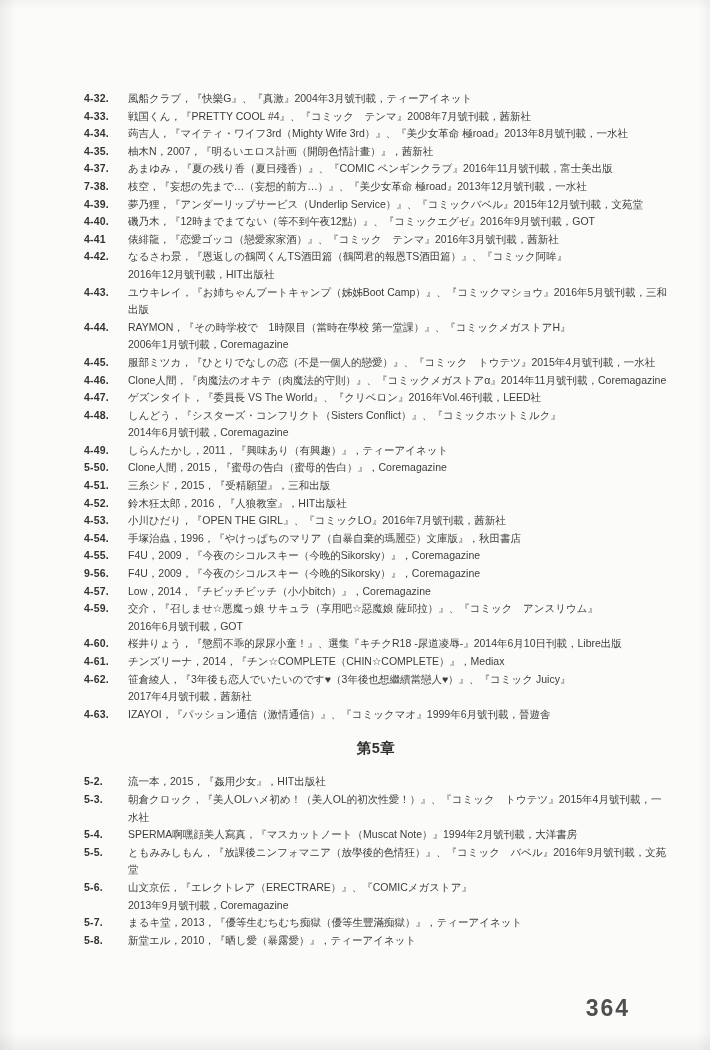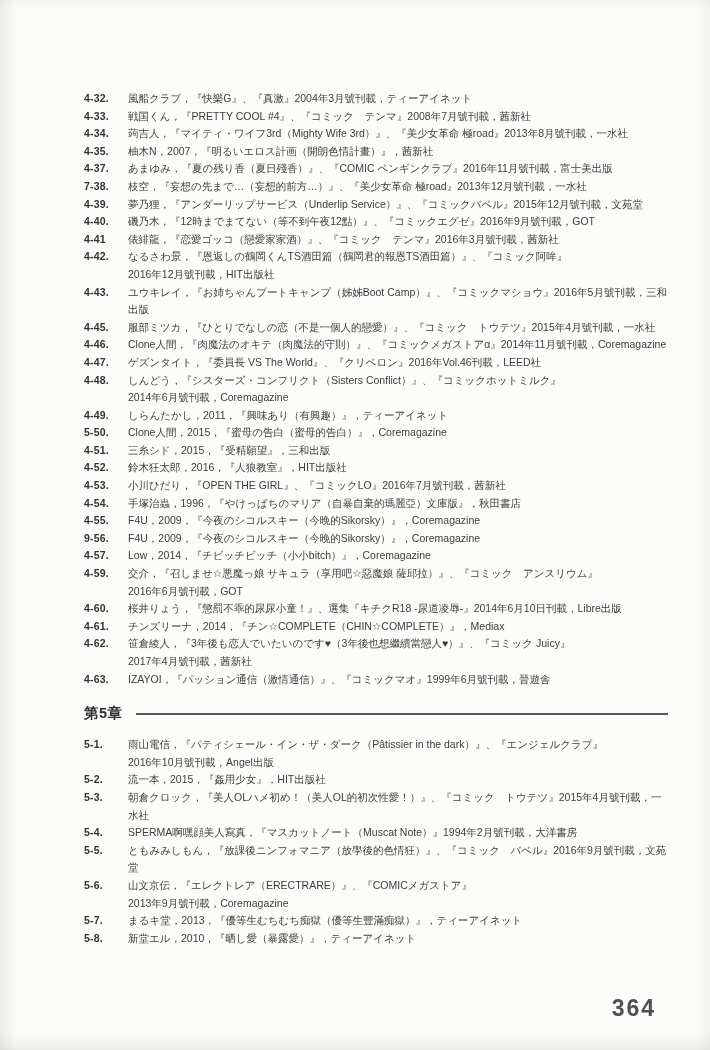--- a/index.html
+++ b/index.html
@@ -39,36 +39,37 @@
   }
   .entry .txt{
     flex:1;
     white-space:pre-line;
     color:#3d3d3d;
   }
   .chapter-heading{
     display:flex;
     align-items:center;
     margin:16px 0 13px 0;
+    flex-direction:column;
   }
   .chapter-heading .label{
     font-size:14.5px;
     font-weight:bold;
     color:#2f2f2f;
     letter-spacing:0.5px;
   }
   .chapter-heading .rule{
     flex:1;
     height:0;
     border-top:2px solid #565656;
     margin-left:13px;
   }
   .page-number{
     position:absolute;
-    right:54px;
+    right:80px;
     bottom:28px;
     font-size:23px;
     font-weight:bold;
     color:#4f4f4f;
     letter-spacing:2px;
   }
 </style>
 </head>
 <body>
 
@@ -115,20 +116,25 @@
         <div class="entry">
           <span class="num">4-42.</span>
           <span class="txt">なるさわ景，『恩返しの鶴岡くんTS酒田篇（鶴岡君的報恩TS酒田篇）』、『コミック阿哞』
 2016年12月號刊載，HIT出版社</span>
         </div>
         <div class="entry">
           <span class="num">4-43.</span>
           <span class="txt">ユウキレイ，『お姉ちゃんブートキャンプ（姊姊Boot Camp）』、『コミックマショウ』2016年5月號刊載，三和出版</span>
         </div>
         <div class="entry">
+          <span class="num">4-44.</span>
+          <span class="txt">RAYMON，『その時学校で　1時限目（當時在學校 第一堂課）』、『コミックメガストアH』
+2006年1月號刊載，Coremagazine</span>
+        </div>
+        <div class="entry">
           <span class="num">4-45.</span>
           <span class="txt">服部ミツカ，『ひとりでなしの恋（不是一個人的戀愛）』、『コミック　トウテツ』2015年4月號刊載，一水社</span>
         </div>
         <div class="entry">
           <span class="num">4-46.</span>
           <span class="txt">Clone人間，『肉魔法のオキテ（肉魔法的守則）』、『コミックメガストアα』2014年11月號刊載，Coremagazine</span>
         </div>
         <div class="entry">
           <span class="num">4-47.</span>
           <span class="txt">ゲズンタイト，『委員長 VS The World』、『クリベロン』2016年Vol.46刊載，LEED社</span>
@@ -198,25 +204,20 @@
         </div>
       </section>
 
     <div class="chapter-heading">
       <span class="label">第5章</span>
       <span class="rule"></span>
     </div>
 
     <section>
         <div class="entry">
-          <span class="num">5-1.</span>
-          <span class="txt">雨山電信，『パティシェール・イン・ザ・ダーク（Pâtissier in the dark）』、『エンジェルクラブ』
-2016年10月號刊載，Angel出版</span>
-        </div>
-        <div class="entry">
           <span class="num">5-2.</span>
           <span class="txt">流一本，2015，『姦用少女』，HIT出版社</span>
         </div>
         <div class="entry">
           <span class="num">5-3.</span>
           <span class="txt">朝倉クロック，『美人OLハメ初め！（美人OL的初次性愛！）』、『コミック　トウテツ』2015年4月號刊載，一水社</span>
         </div>
         <div class="entry">
           <span class="num">5-4.</span>
           <span class="txt">SPERMA啊嘿顔美人寫真，『マスカットノート（Muscat Note）』1994年2月號刊載，大洋書房</span>

